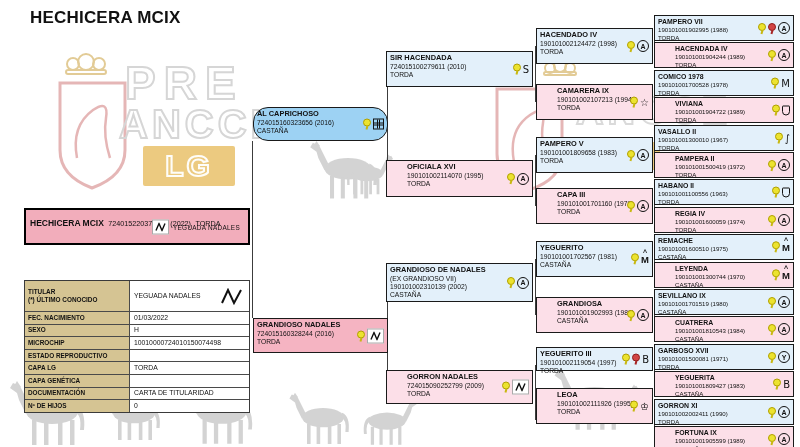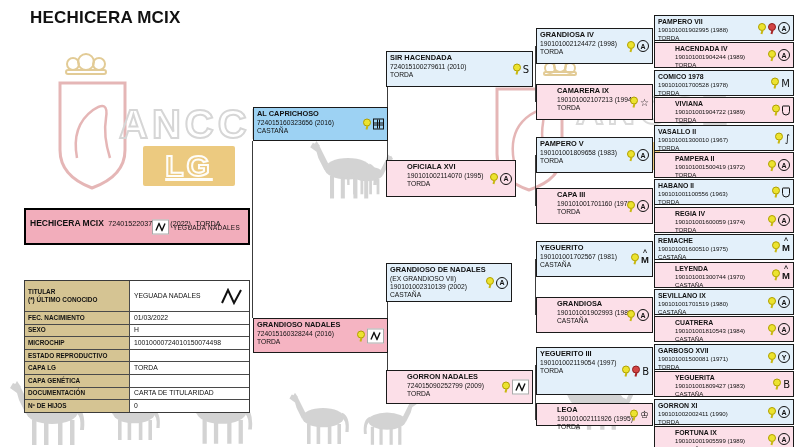--- a/index.html
+++ b/index.html
@@ -2,21 +2,21 @@
 <html style="--male-strong: #9dd2f3; --female-strong: #f5b4c2; --male-light: #e3f0fa; --female-light: #fcdfe8; --subject-bg: #f2adbb; --table-label-bg: #d5c493; --rosette-yellow: #ece32f; --rosette-red: #d24444; --wm-tan: #ecca80;"><head>
 <meta charset="utf-8">
 <style>
   html,body{margin:0;padding:0;background:#fff;font-family:"Liberation Sans",sans-serif;}
   #canvas{position:relative;width:800px;height:447px;overflow:hidden;background:#fff;color:#111;}
 
   
   .wm{position:absolute;z-index:0;}
   .wm-big{position:absolute;font-weight:bold;color:transparent;-webkit-text-stroke:2px #d6d6d6;line-height:1;white-space:nowrap;}
   .wm-badge{position:absolute;background:var(--wm-tan,#ecca80);display:flex;align-items:center;justify-content:center;border-radius:2px;}
-  .wm-lg{font-weight:bold;color:transparent;-webkit-text-stroke:2px rgba(255,255,255,.95);letter-spacing:3px;line-height:1;text-decoration:underline;}
+  .wm-lg{font-weight:bold;color:transparent;-webkit-text-stroke:2px rgba(255,255,255,.95);letter-spacing:3px;line-height:1;}
   .horse-wm{position:absolute;z-index:0;opacity:.8;}
 
   
   #title{position:absolute;left:30px;top:8px;z-index:3;font-weight:bold;font-size:17px;line-height:20px;letter-spacing:.2px;}
 
   
   #subject-box{position:absolute;left:24px;top:208px;width:226px;height:37px;background:var(--subject-bg);
     border:2px solid #000;box-sizing:border-box;padding:2px 4px;z-index:2;}
   #subject-box .s-name{font-weight:bold;font-size:8.5px;line-height:10px;}
   #subject-box .s-sub{font-size:7.2px;line-height:8.8px;}
@@ -35,21 +35,21 @@
     padding:2px 3px;box-sizing:border-box;border-right:1px solid #4a4a4a;display:flex;flex-direction:column;justify-content:center;}
   .info-value{flex:1;font-size:6.8px;line-height:8px;padding:2px 4px;box-sizing:border-box;display:flex;align-items:center;justify-content:space-between;gap:3px;}
   .row-tall{height:30px;} .row-std{height:11.6px;}
 
   
   .box{position:absolute;border:1px solid #1a1a1a;box-sizing:border-box;padding:2px 3px 1px;line-height:1.2;z-index:2;background:#fff;}
   .box .nm{display:block;font-weight:bold;font-size:7.4px;white-space:nowrap;}
   .box .sb{display:block;font-size:6.7px;white-space:nowrap;}
   .box.g5 .nm{font-size:6.9px;}
   .box.g5 .sb{font-size:6.1px;}
-  .box.m.g2{background:var(--male-strong);}   .box.f.g2{background:var(--female-strong);}
+  .box.m.g2{background:var(--male-strong);border-radius:15px;}   .box.f.g2{background:var(--female-strong);}
   .box.m.g3,.box.m.g4,.box.m.g5{background:var(--male-light);}
   .box.f.g3,.box.f.g4,.box.f.g5{background:var(--female-light);padding-left:20px;}
 
   .badges{position:absolute;right:3px;top:50%;transform:translateY(-50%);display:flex;align-items:center;gap:2px;z-index:1;}
 
   
   .rosette{position:relative;width:8px;height:11px;display:inline-block;flex:0 0 auto;}
   .rosette::before{content:"";position:absolute;top:0;left:0;width:8px;height:8px;border-radius:50%;
     background:var(--rosette-yellow);border:1px solid #b0a000;box-sizing:border-box;}
   .rosette::after{content:"";position:absolute;top:7px;left:3px;width:1.8px;height:4px;background:#c8b810;transform:rotate(16deg);}
@@ -100,20 +100,21 @@
         <circle cx="10" cy="12" r="6"></circle>
           <circle cx="23" cy="10" r="8"></circle>
           <circle cx="36" cy="12" r="6"></circle>
         <rect x="3" y="18" width="40" height="4" rx="2"></rect>
       </g>
     </svg>
     <svg style="position:absolute;left:0;top:26px;" width="76" height="114">
       <path d="M5 5 H70 V72 Q70 98 37 110 Q5 98 5 72 Z" fill="none" stroke="rgba(198,94,94,.45)" stroke-width="3"></path>
       <path d="M22 80 Q16 48 38 32 Q54 21 51 40 Q48 58 55 80" fill="none" stroke="rgba(198,94,94,.45)" stroke-width="2.5"></path>
     </svg>
+    <div class="wm-big" style="left:70px;top:8px;font-size:46px;letter-spacing:8px;">PRE</div>
     <div class="wm-big" style="left:64px;top:52px;font-size:40px;letter-spacing:4px;">ANCCE</div>
     <div class="wm-badge" style="left:88px;top:94px;width:92px;height:40px;">
       <span class="wm-lg" style="font-size:30px;">LG</span>
     </div>
   </div>
 
   <div class="wm" style="left:492px;top:58px;width:230px;height:140px;">
     <svg style="position:absolute;left:50px;top:0;" width="36" height="20">
       <g fill="none" stroke="#dcbf7c" stroke-width="2" opacity=".8">
         <circle cx="8" cy="10" r="5"></circle>
@@ -300,30 +301,30 @@
       </div>
       <div class="box m g3" style="left: 386px; top: 51px; width: 147px; height: 36px;">
         <span class="nm">SIR HACENDADA</span>
         <span class="sb">724015100279611 (2010)</span>
         <span class="sb">TORDA</span>
         <span class="badges">
           <span class="rosette"></span>
           <span class="brand-glyph">S</span>
         </span>
       </div>
-      <div class="box f g3" style="left: 386px; top: 160px; width: 130px; height: 37px;">
+      <div class="box f g3" style="left: 386px; top: 160px; width: 147px; height: 37px;">
         <span class="nm">OFICIALA XVI</span>
         <span class="sb">190101002114070 (1995)</span>
         <span class="sb">TORDA</span>
         <span class="badges">
           <span class="rosette"></span>
           <span class="brand-circle">A</span>
         </span>
       </div>
-      <div class="box m g3" style="left: 386px; top: 263px; width: 126px; height: 39px;">
+      <div class="box m g3" style="left: 386px; top: 263px; width: 147px; height: 39px;">
         <span class="nm">GRANDIOSO DE NADALES</span>
         <span class="sb">(EX GRANDIOSO VII)</span>
         <span class="sb">190101002310139 (2002)</span>
         <span class="sb">CASTAÑA</span>
         <span class="badges">
           <span class="rosette"></span>
           <span class="brand-circle">A</span>
         </span>
       </div>
       <div class="box f g3" style="left: 386px; top: 370px; width: 147px; height: 34px;">
@@ -333,21 +334,21 @@
         <span class="badges">
           <span class="rosette"></span>
           <span class="nadales-chip">
             <svg width="11" height="9">
               <polyline points="1,8 4,1 7,8 10,1" fill="none" stroke="#111" stroke-width="1.4"></polyline>
             </svg>
           </span>
         </span>
       </div>
       <div class="box m g4" style="left: 536px; top: 28px; width: 117px; height: 36px;">
-        <span class="nm">GRANDIOSA IV</span>
+        <span class="nm">HACENDADO IV</span>
         <span class="sb">190101002124472 (1998)</span>
         <span class="sb">TORDA</span>
         <span class="badges">
           <span class="rosette"></span>
           <span class="brand-circle">A</span>
         </span>
       </div>
       <div class="box f g4" style="left: 536px; top: 84px; width: 117px; height: 36px;">
         <span class="nm">CAMARERA IX</span>
         <span class="sb">190101002107213 (1994)</span>
@@ -386,31 +387,31 @@
       </div>
       <div class="box f g4" style="left: 536px; top: 297px; width: 117px; height: 36px;">
         <span class="nm">GRANDIOSA</span>
         <span class="sb">190101001902993 (1988)</span>
         <span class="sb">CASTAÑA</span>
         <span class="badges">
           <span class="rosette"></span>
           <span class="brand-circle">A</span>
         </span>
       </div>
-      <div class="box m g4" style="left: 536px; top: 347px; width: 117px; height: 48px;">
+      <div class="box m g4" style="left: 536px; top: 347px; width: 117px; height: 24px;">
         <span class="nm">YEGUERITO III</span>
         <span class="sb">190101002119054 (1997)</span>
         <span class="sb">TORDA</span>
         <span class="badges">
           <span class="rosette"></span>
           <span class="rosette red"></span>
           <span class="brand-glyph">B</span>
         </span>
       </div>
-      <div class="box f g4" style="left: 536px; top: 403px; width: 117px; height: 23px;">
+      <div class="box f g4" style="left: 536px; top: 388px; width: 117px; height: 36px;">
         <span class="nm">LEOA</span>
         <span class="sb">190101002111926 (1995)</span>
         <span class="sb">TORDA</span>
         <span class="badges">
           <span class="rosette"></span>
           <span class="brand-glyph">♔</span>
         </span>
       </div>
       <div class="box m g5" style="left: 654px; top: 15px; width: 140px; height: 26px;">
         <span class="nm">PAMPERO VII</span>

